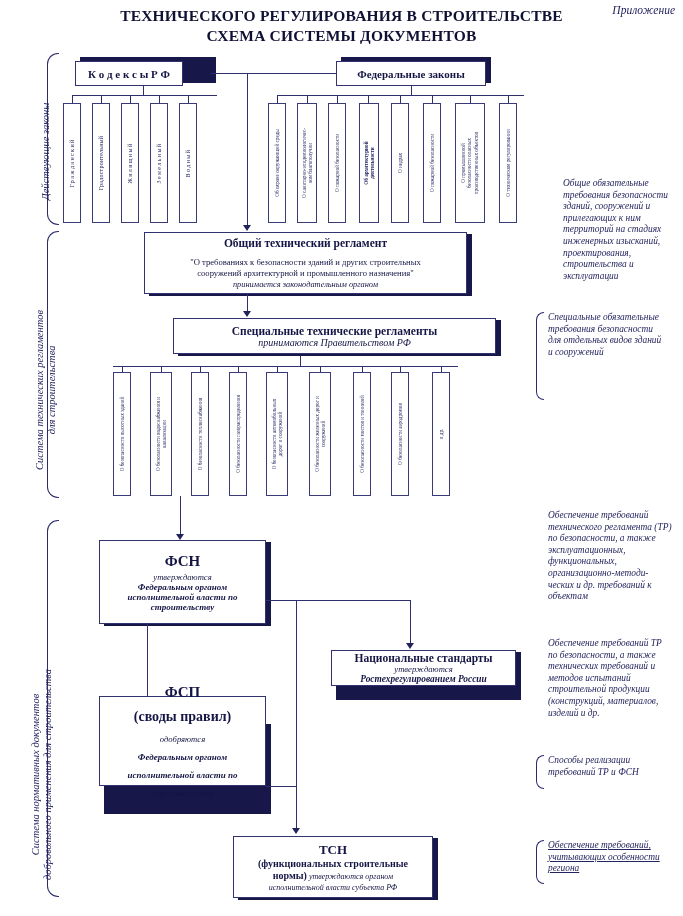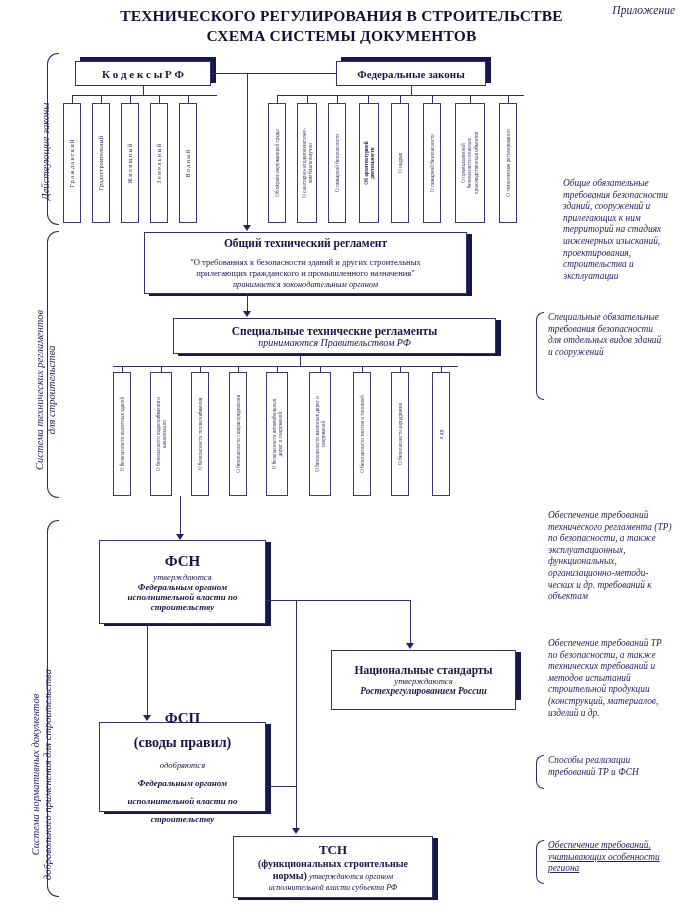--- a/index.html
+++ b/index.html
@@ -90,21 +90,21 @@
   <div>для строительства</div>
 </div>
 
 <div class="brace" style="left:47px;top:520px;height:375px;"></div>
 <div class="rail-label" style="left:30px;top:880px;">
   <div>Система нормативных документов</div>
   <div>добровольного применения для строительства</div>
 </div>
 
 <div class="shadow" style="left:80px;top:57px;width:136px;height:26px;"></div>
-<div class="box" style="left:75px;top:61px;width:136px;height:25px;">
+<div class="box" style="left:75px;top:61px;width:108px;height:25px;">
   <div class="t1" style="font-size:11px;">К о д е к с ы   Р Ф</div>
 </div>
 
 <div class="shadow" style="left:341px;top:57px;width:150px;height:26px;"></div>
 <div class="box" style="left:336px;top:61px;width:150px;height:25px;">
   <div class="t1" style="font-size:11px;">Федеральные законы</div>
 </div>
 
 <div class="ln lnh" style="left:211px;top:73px;width:125px;"></div>
 
@@ -172,21 +172,21 @@
   <span>О техническом регулировании</span>
 </div>
 
 <div class="ln lnv" style="left:247px;top:73px;height:152px;"></div>
 <div class="arrow" style="left:243px;top:225px;"></div>
 
 <div class="shadow" style="left:149px;top:234px;width:323px;height:62px;"></div>
 <div class="box" style="left:144px;top:232px;width:323px;height:62px;">
   <div class="t1" style="font-size:11.5px;margin-bottom:8px;">Общий технический регламент</div>
   <div style="font-size:8.6px;line-height:11px;">"О требованиях к безопасности зданий и других строительных</div>
-  <div style="font-size:8.6px;line-height:11px;">прилегающих гражданского и промышленного назначения"</div>
+  <div style="font-size:8.6px;line-height:11px;">сооружений архитектурной и промышленного назначения"</div>
   <div class="t2" style="font-size:8.4px;line-height:11px;">принимается законодательным органом</div>
 </div>
 
 <div class="ln lnv" style="left:247px;top:294px;height:19px;"></div>
 <div class="arrow" style="left:243px;top:311px;"></div>
 
 <div class="shadow" style="left:178px;top:320px;width:323px;height:36px;"></div>
 <div class="box" style="left:173px;top:318px;width:323px;height:36px;">
   <div class="t1" style="font-size:11.5px;">Специальные технические регламенты</div>
   <div class="t2" style="font-size:10px;">принимаются Правительством РФ</div>
@@ -245,31 +245,31 @@
   <div class="t2" style="font-size:9px;font-weight:bold;">Федеральным органом</div>
   <div class="t2" style="font-size:9px;font-weight:bold;">исполнительной власти по</div>
   <div class="t2" style="font-size:9px;font-weight:bold;">строительству</div>
 </div>
 
 <div class="ln lnh" style="left:266px;top:600px;width:145px;"></div>
 <div class="ln lnv" style="left:410px;top:600px;height:45px;"></div>
 <div class="arrow" style="left:406px;top:643px;"></div>
 
 <div class="shadow" style="left:336px;top:652px;width:185px;height:48px;"></div>
-<div class="box" style="left:331px;top:650px;width:185px;height:60px;">
+<div class="box" style="left:331px;top:650px;width:185px;height:36px;">
   <div class="t1" style="font-size:11.5px;">Национальные стандарты</div>
   <div class="t2" style="font-size:8.6px;">утверждаются</div>
   <div class="t2" style="font-size:9.4px;font-weight:bold;">Ростехрегулированием России</div>
 </div>
 
 <div class="ln lnv" style="left:147px;top:624px;height:93px;"></div>
 <div class="arrow" style="left:143px;top:715px;"></div>
 
 <div class="shadow" style="left:104px;top:724px;width:167px;height:90px;"></div>
-<div class="box" style="left:99px;top:722px;width:167px;height:90px;gap:8px;">
+<div class="box" style="left:99px;top:696px;width:167px;height:90px;gap:8px;">
   <div class="t1" style="font-size:15px;">ФСП</div>
   <div class="t1" style="font-size:14px;margin-bottom:1px;">(своды правил)</div>
   <div class="t2" style="font-size:8.6px;">одобряются</div>
   <div class="t2" style="font-size:9px;font-weight:bold;">Федеральным органом</div>
   <div class="t2" style="font-size:9px;font-weight:bold;">исполнительной власти по</div>
   <div class="t2" style="font-size:9px;font-weight:bold;">строительству</div>
 </div>
 
 <div class="ln lnv" style="left:296px;top:600px;height:230px;"></div>
 <div class="arrow" style="left:292px;top:828px;"></div>

